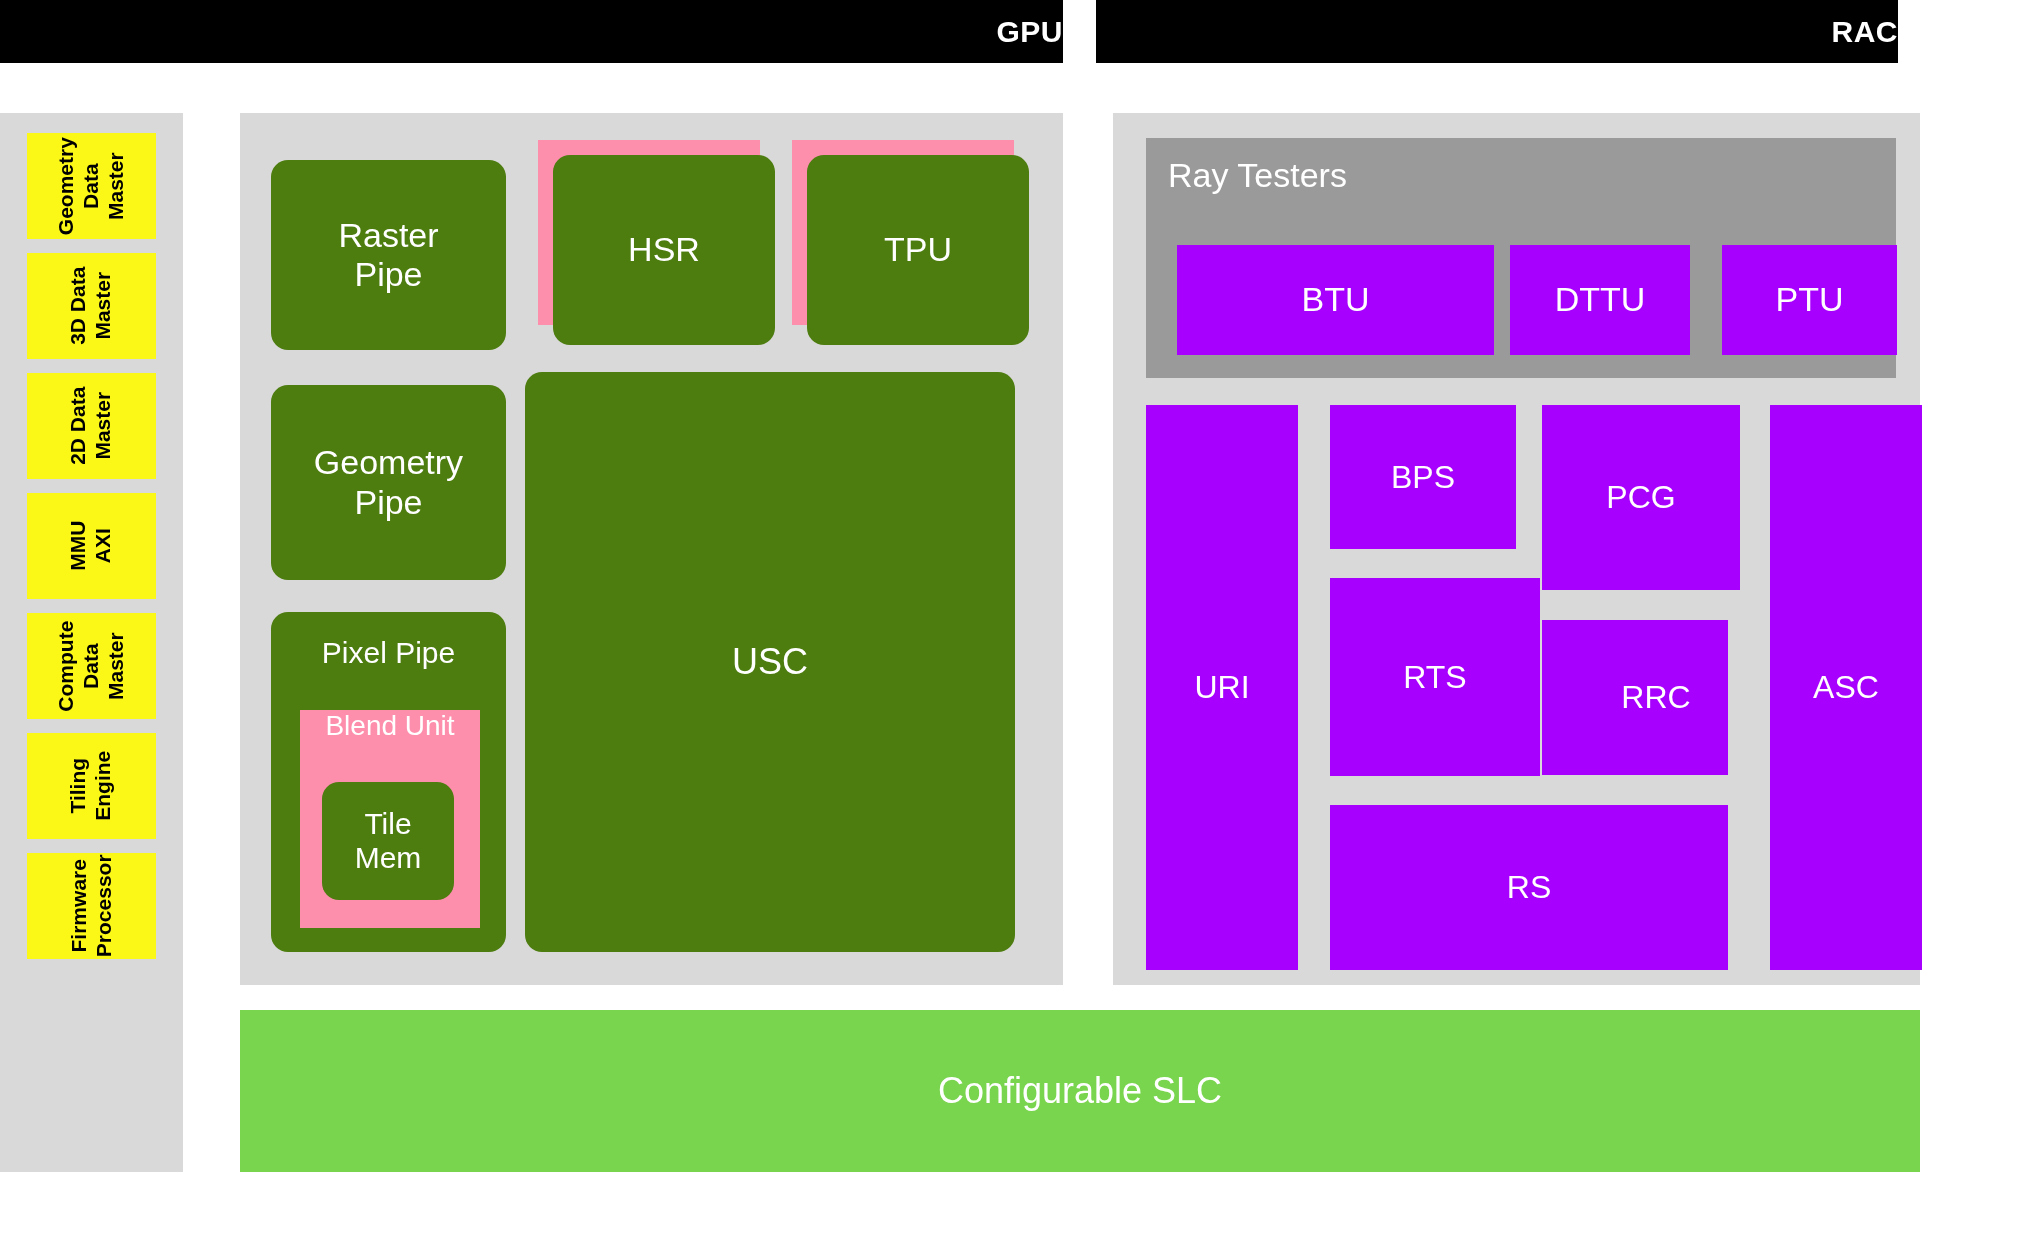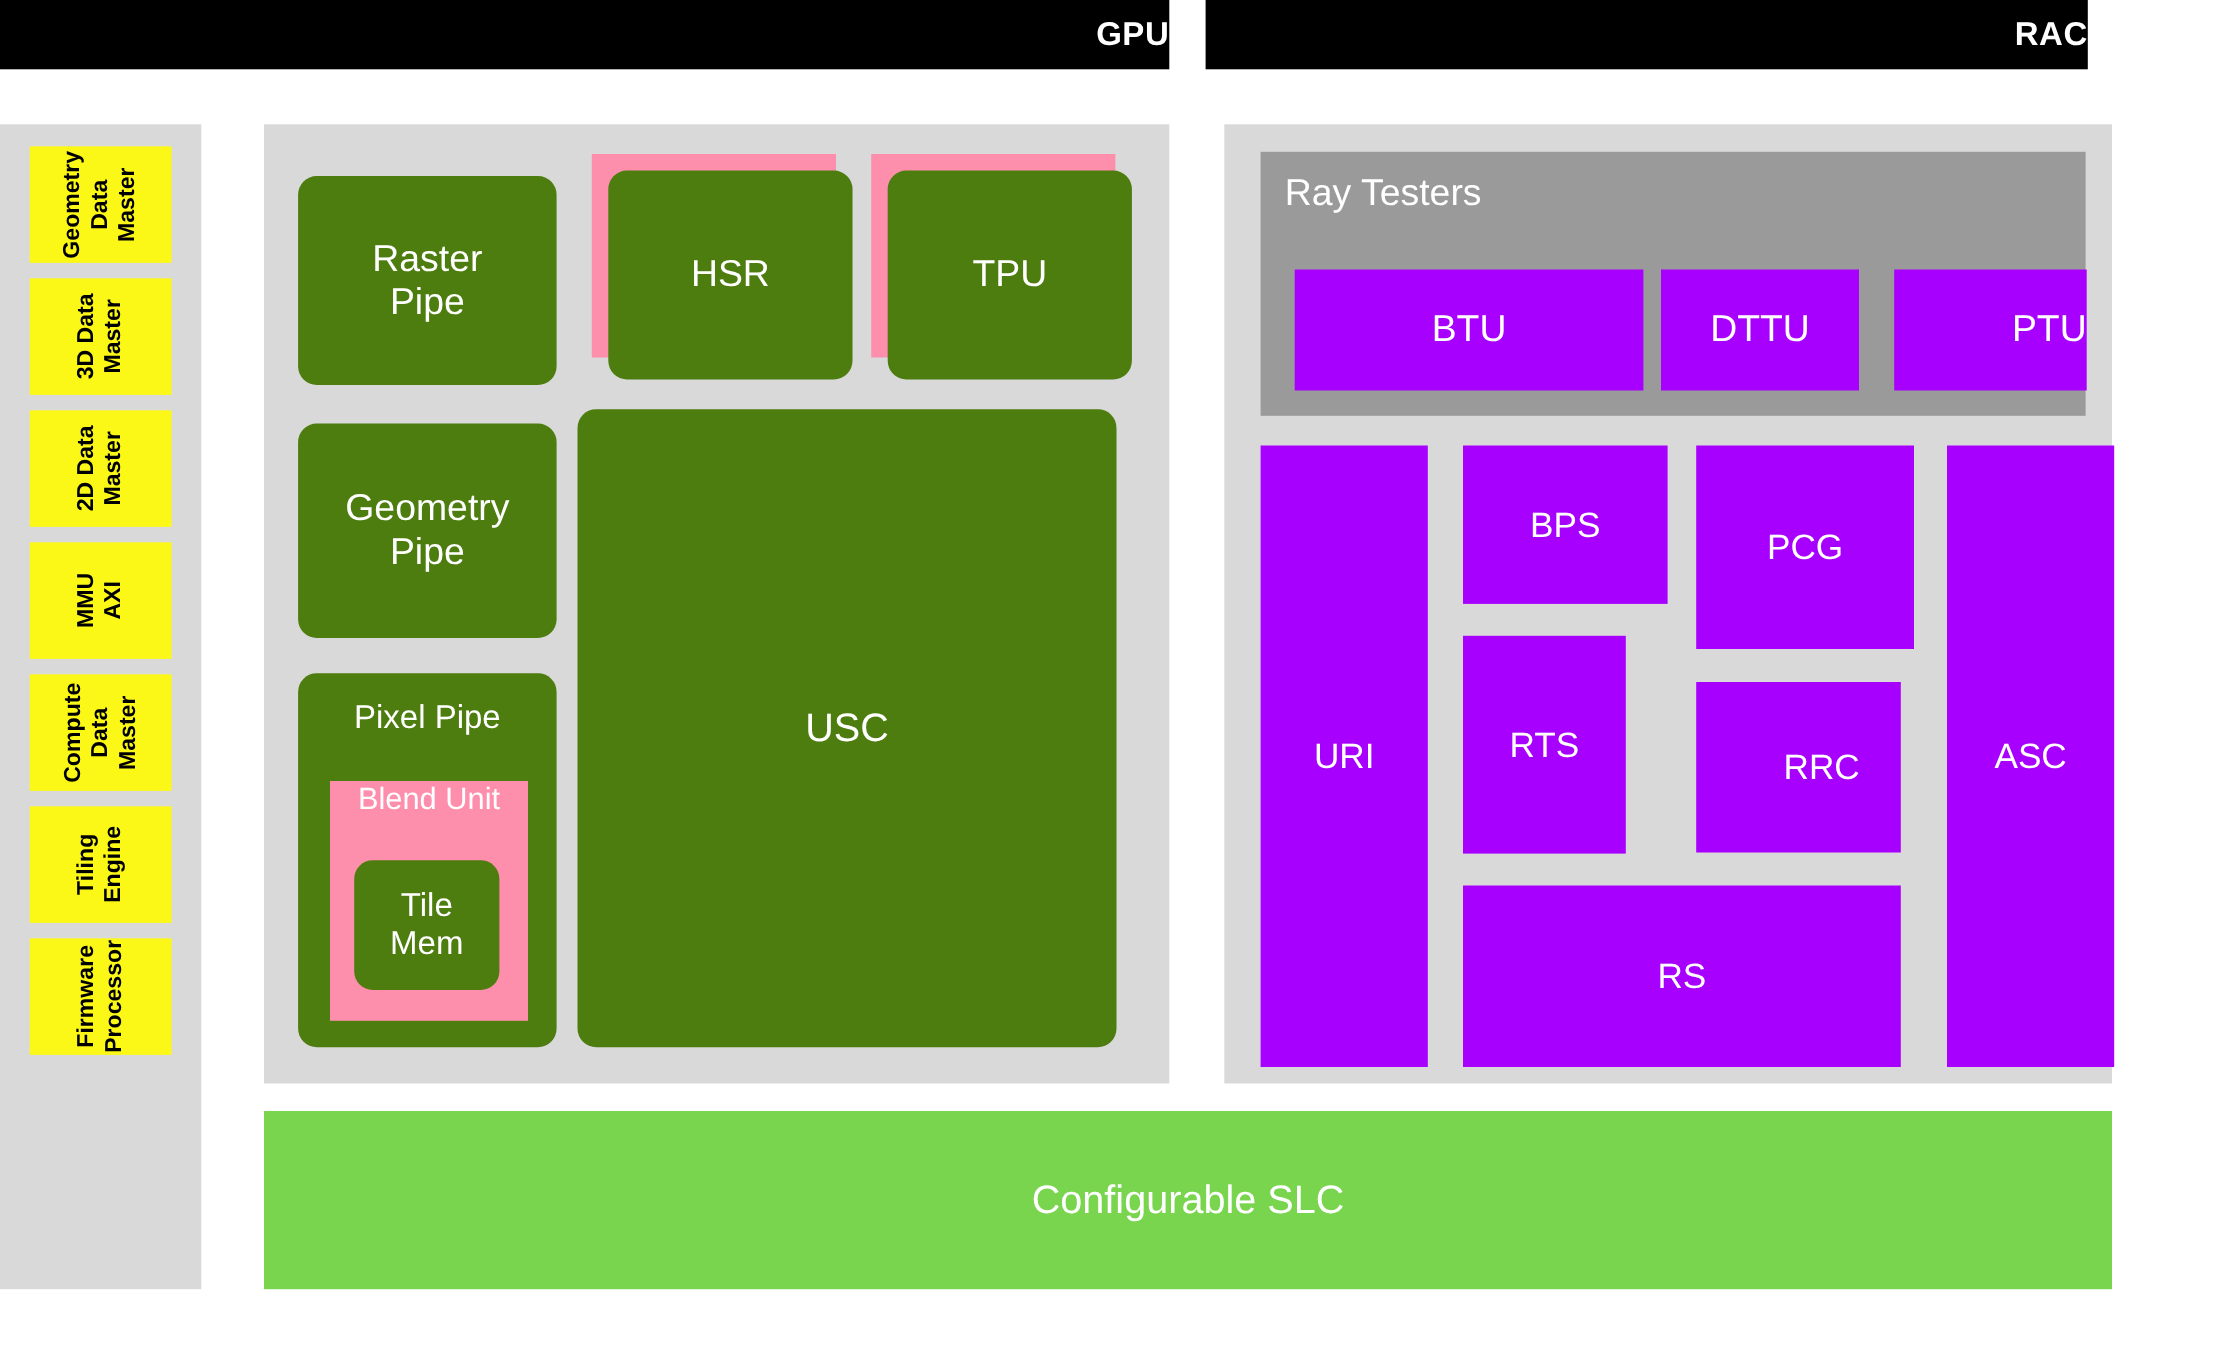--- a/index.html
+++ b/index.html
@@ -64,27 +64,27 @@
   #blend-unit .bu-title{ }
   #tile-mem     { left:322px; top:782px; width:132px; height:118px; font-size:30px; }
   #usc          { left:525px; top:372px; width:490px; height:580px; font-size:36px; }
 
   
   #ray-testers  { left:1146px; top:138px; width:750px; height:240px;
                   align-items:flex-start; justify-content:flex-start; font-size:34px; }
   #ray-testers .rt-title{ margin:18px 0 0 22px; }
   #btu   { left:1177px; top:245px; width:317px; height:110px; font-size:34px; }
   #dttu  { left:1510px; top:245px; width:180px; height:110px; font-size:34px; }
-  #ptu   { left:1722px; top:245px; width:175px; height:110px; font-size:34px;justify-content:flex-end; }
+  #ptu   { left:1722px; top:245px; width:175px; height:110px; font-size:34px; }
 
   #uri   { left:1146px; top:405px; width:152px; height:565px; font-size:32px; }
   #bps   { left:1330px; top:405px; width:186px; height:144px; font-size:32px; }
   #pcg   { left:1542px; top:405px; width:198px; height:185px; font-size:32px; }
   #asc   { left:1770px; top:405px; width:152px; height:565px; font-size:32px; }
-  #rts   { left:1330px; top:578px; width:148px; height:198px; font-size:32px; }
+  #rts   { left:1330px; top:578px; width:210px; height:198px; font-size:32px; }
   #rrc   { left:1542px; top:620px; width:186px; height:155px; font-size:32px;padding-left:42px; }
   #rs    { left:1330px; top:805px; width:398px; height:165px; font-size:32px; }
 
   #slc   { left:240px; top:1010px; width:1680px; height:162px; font-size:36px; }
 </style>
 </head>
 <body>
 
 <div id="root">
 

